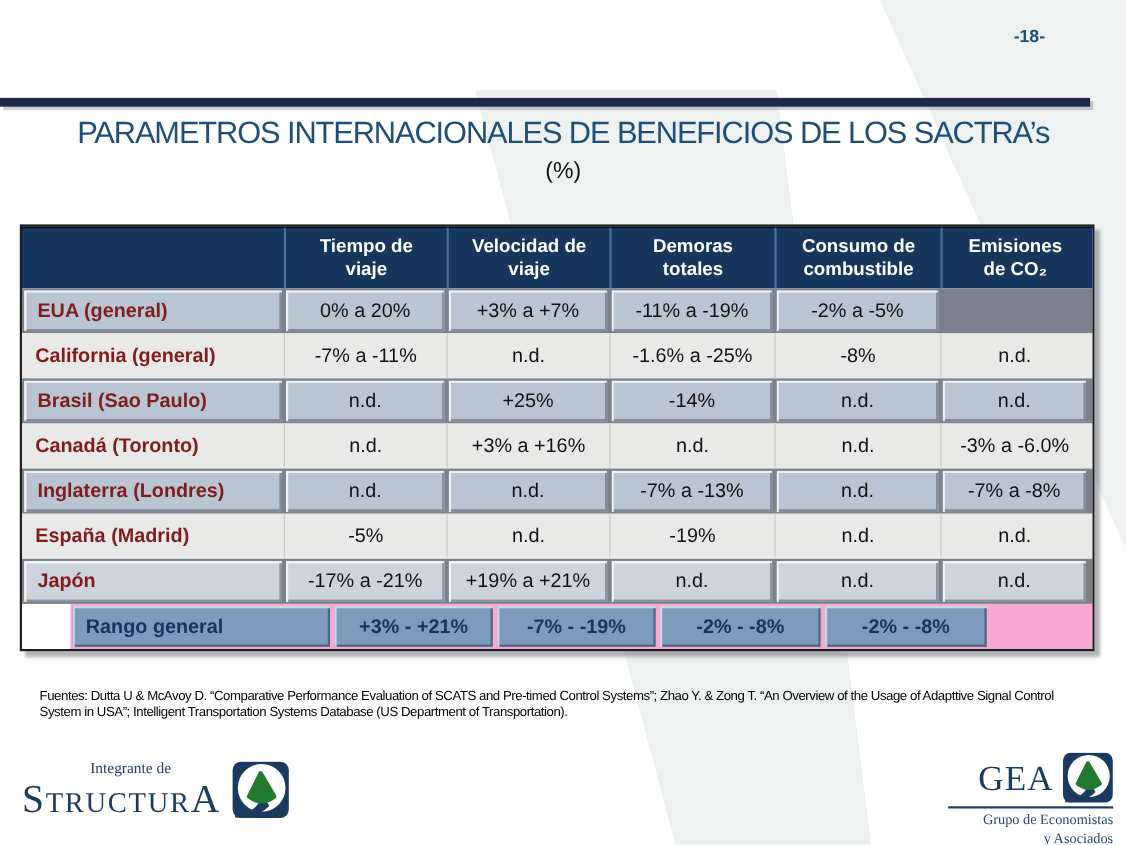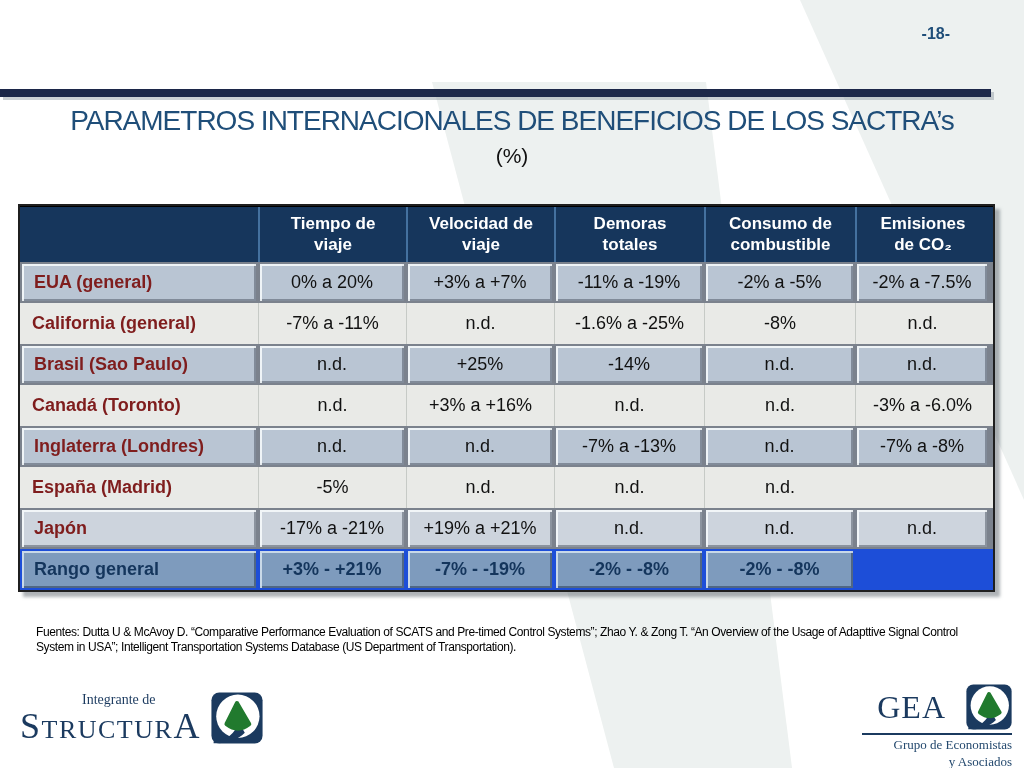--- a/index.html
+++ b/index.html
@@ -31,40 +31,40 @@
   .hcell:first-child{border-left:none;}
   .cell{display:flex;align-items:center;justify-content:center;
        font-size:18px;color:#111;box-sizing:border-box;}
   .cell.label{justify-content:flex-start;padding-left:12px;font-weight:bold;color:#7f1d1d;}
   .raised,.raised-light,.summary{padding:2px 0;background:#7b828d;}
   .raised .cell,.raised-light .cell,.summary .cell{
        margin:0 2px;
        box-shadow:inset 2px 2px 0 rgba(248,251,253,.85), inset -2px -2px 0 rgba(73,82,96,.5);}
   .raised .cell{background:var(--raised);}
   .raised-light .cell{background:var(--raised-light);}
-  .summary{background:#1d4ed8;}
+  .summary{background:#f9a8d4;margin-left:44px;}
   .summary .cell{background:var(--summary);color:#14355c;font-weight:bold;
        box-shadow:inset 2px 2px 0 rgba(214,228,240,.85), inset -2px -2px 0 rgba(42,60,86,.55);}
   .flat{background:var(--flat);}
   .flat .cell{border-left:1px solid #c6cac6;}
   .flat .cell:first-child{border-left:none;}
   
   .sources{position:absolute;left:36px;top:625px;width:950px;z-index:3;
        font-size:12px;letter-spacing:-0.4px;line-height:1.28;color:#000;}
   
   .logo-left{position:absolute;left:20px;top:692px;z-index:3;display:flex;align-items:center;gap:10px;}
   .logo-left-text{display:flex;flex-direction:column;}
   .tagline{font-family:"Liberation Serif","DejaVu Serif",serif;font-size:14px;color:#1b3a5f;
        padding-left:62px;}
   .structura{font-family:"Liberation Serif","DejaVu Serif",serif;font-size:26px;color:#1b3a5f;
        letter-spacing:1.5px;line-height:1;}
   .structura .cap{font-size:36px;}
   .logo-right{position:absolute;right:12px;top:684px;z-index:3;display:flex;flex-direction:column;
        align-items:flex-end;}
-  .gea-row{display:flex;align-items:center;gap:20px;}
+  .gea-row{display:flex;align-items:center;gap:8px;}
   .gea{font-family:"Liberation Serif","DejaVu Serif",serif;font-size:32px;color:#1b3a5f;letter-spacing:1px;}
   .gea-rule{width:150px;height:2px;background:#1b3a5f;margin:3px 0 2px;}
   .gea-cap{font-family:"Liberation Serif","DejaVu Serif",serif;font-size:13px;color:#24496e;
        line-height:1.3;text-align:left;}
   .sq-icon{display:block;}
 </style>
 </head>
 <body>
 
 <div class="slide">
@@ -96,21 +96,20 @@
 combustible</div>
         <div class="hcell">Emisiones
 de CO₂</div>
       </div>
       <div class="trow raised">
         <div class="cell label">EUA (general)</div>
         <div class="cell val">0% a 20%</div>
         <div class="cell val">+3% a +7%</div>
         <div class="cell val">-11% a -19%</div>
         <div class="cell val">-2% a -5%</div>
-        <div class="cell val">-2% a -7.5%</div>
       </div>
       <div class="trow flat">
         <div class="cell label">California (general)</div>
         <div class="cell val">-7% a -11%</div>
         <div class="cell val">n.d.</div>
         <div class="cell val">-1.6% a -25%</div>
         <div class="cell val">-8%</div>
         <div class="cell val">n.d.</div>
       </div>
       <div class="trow raised">
@@ -134,20 +133,21 @@
         <div class="cell val">n.d.</div>
         <div class="cell val">n.d.</div>
         <div class="cell val">-7% a -13%</div>
         <div class="cell val">n.d.</div>
         <div class="cell val">-7% a -8%</div>
       </div>
       <div class="trow flat">
         <div class="cell label">España (Madrid)</div>
         <div class="cell val">-5%</div>
         <div class="cell val">n.d.</div>
+        <div class="cell val">-19%</div>
         <div class="cell val">n.d.</div>
         <div class="cell val">n.d.</div>
       </div>
       <div class="trow raised-light">
         <div class="cell label">Japón</div>
         <div class="cell val">-17% a -21%</div>
         <div class="cell val">+19% a +21%</div>
         <div class="cell val">n.d.</div>
         <div class="cell val">n.d.</div>
         <div class="cell val">n.d.</div>

